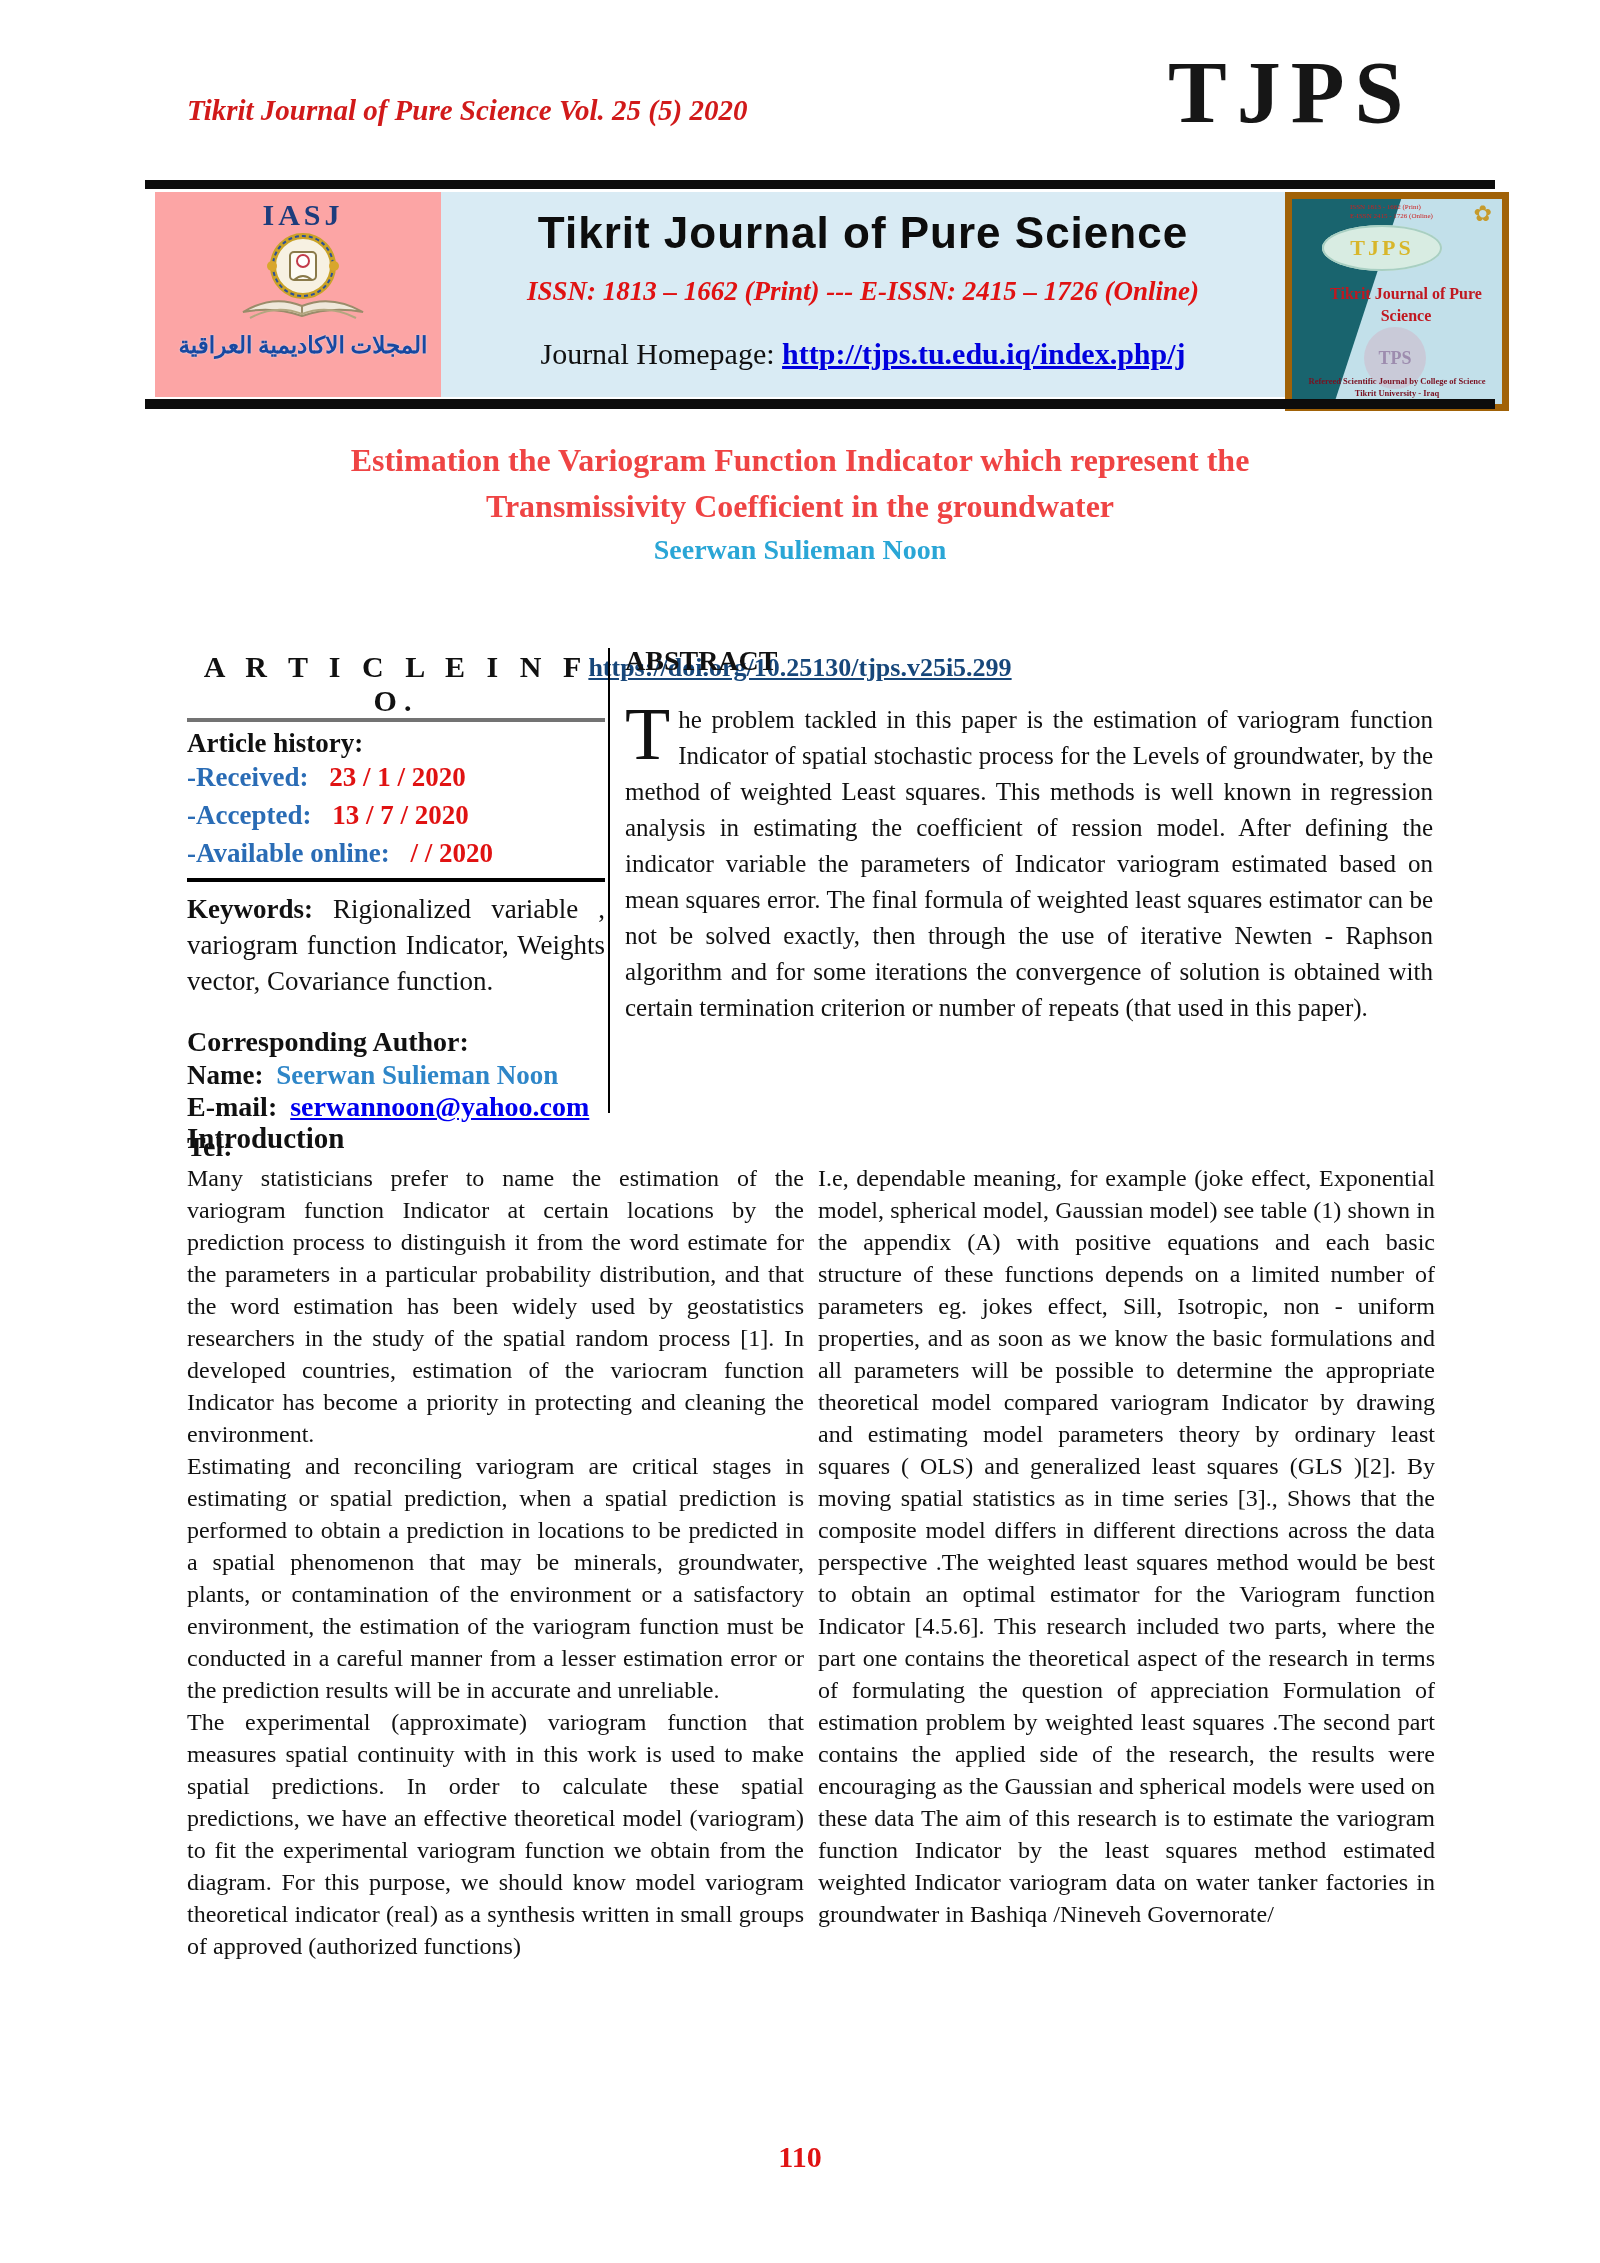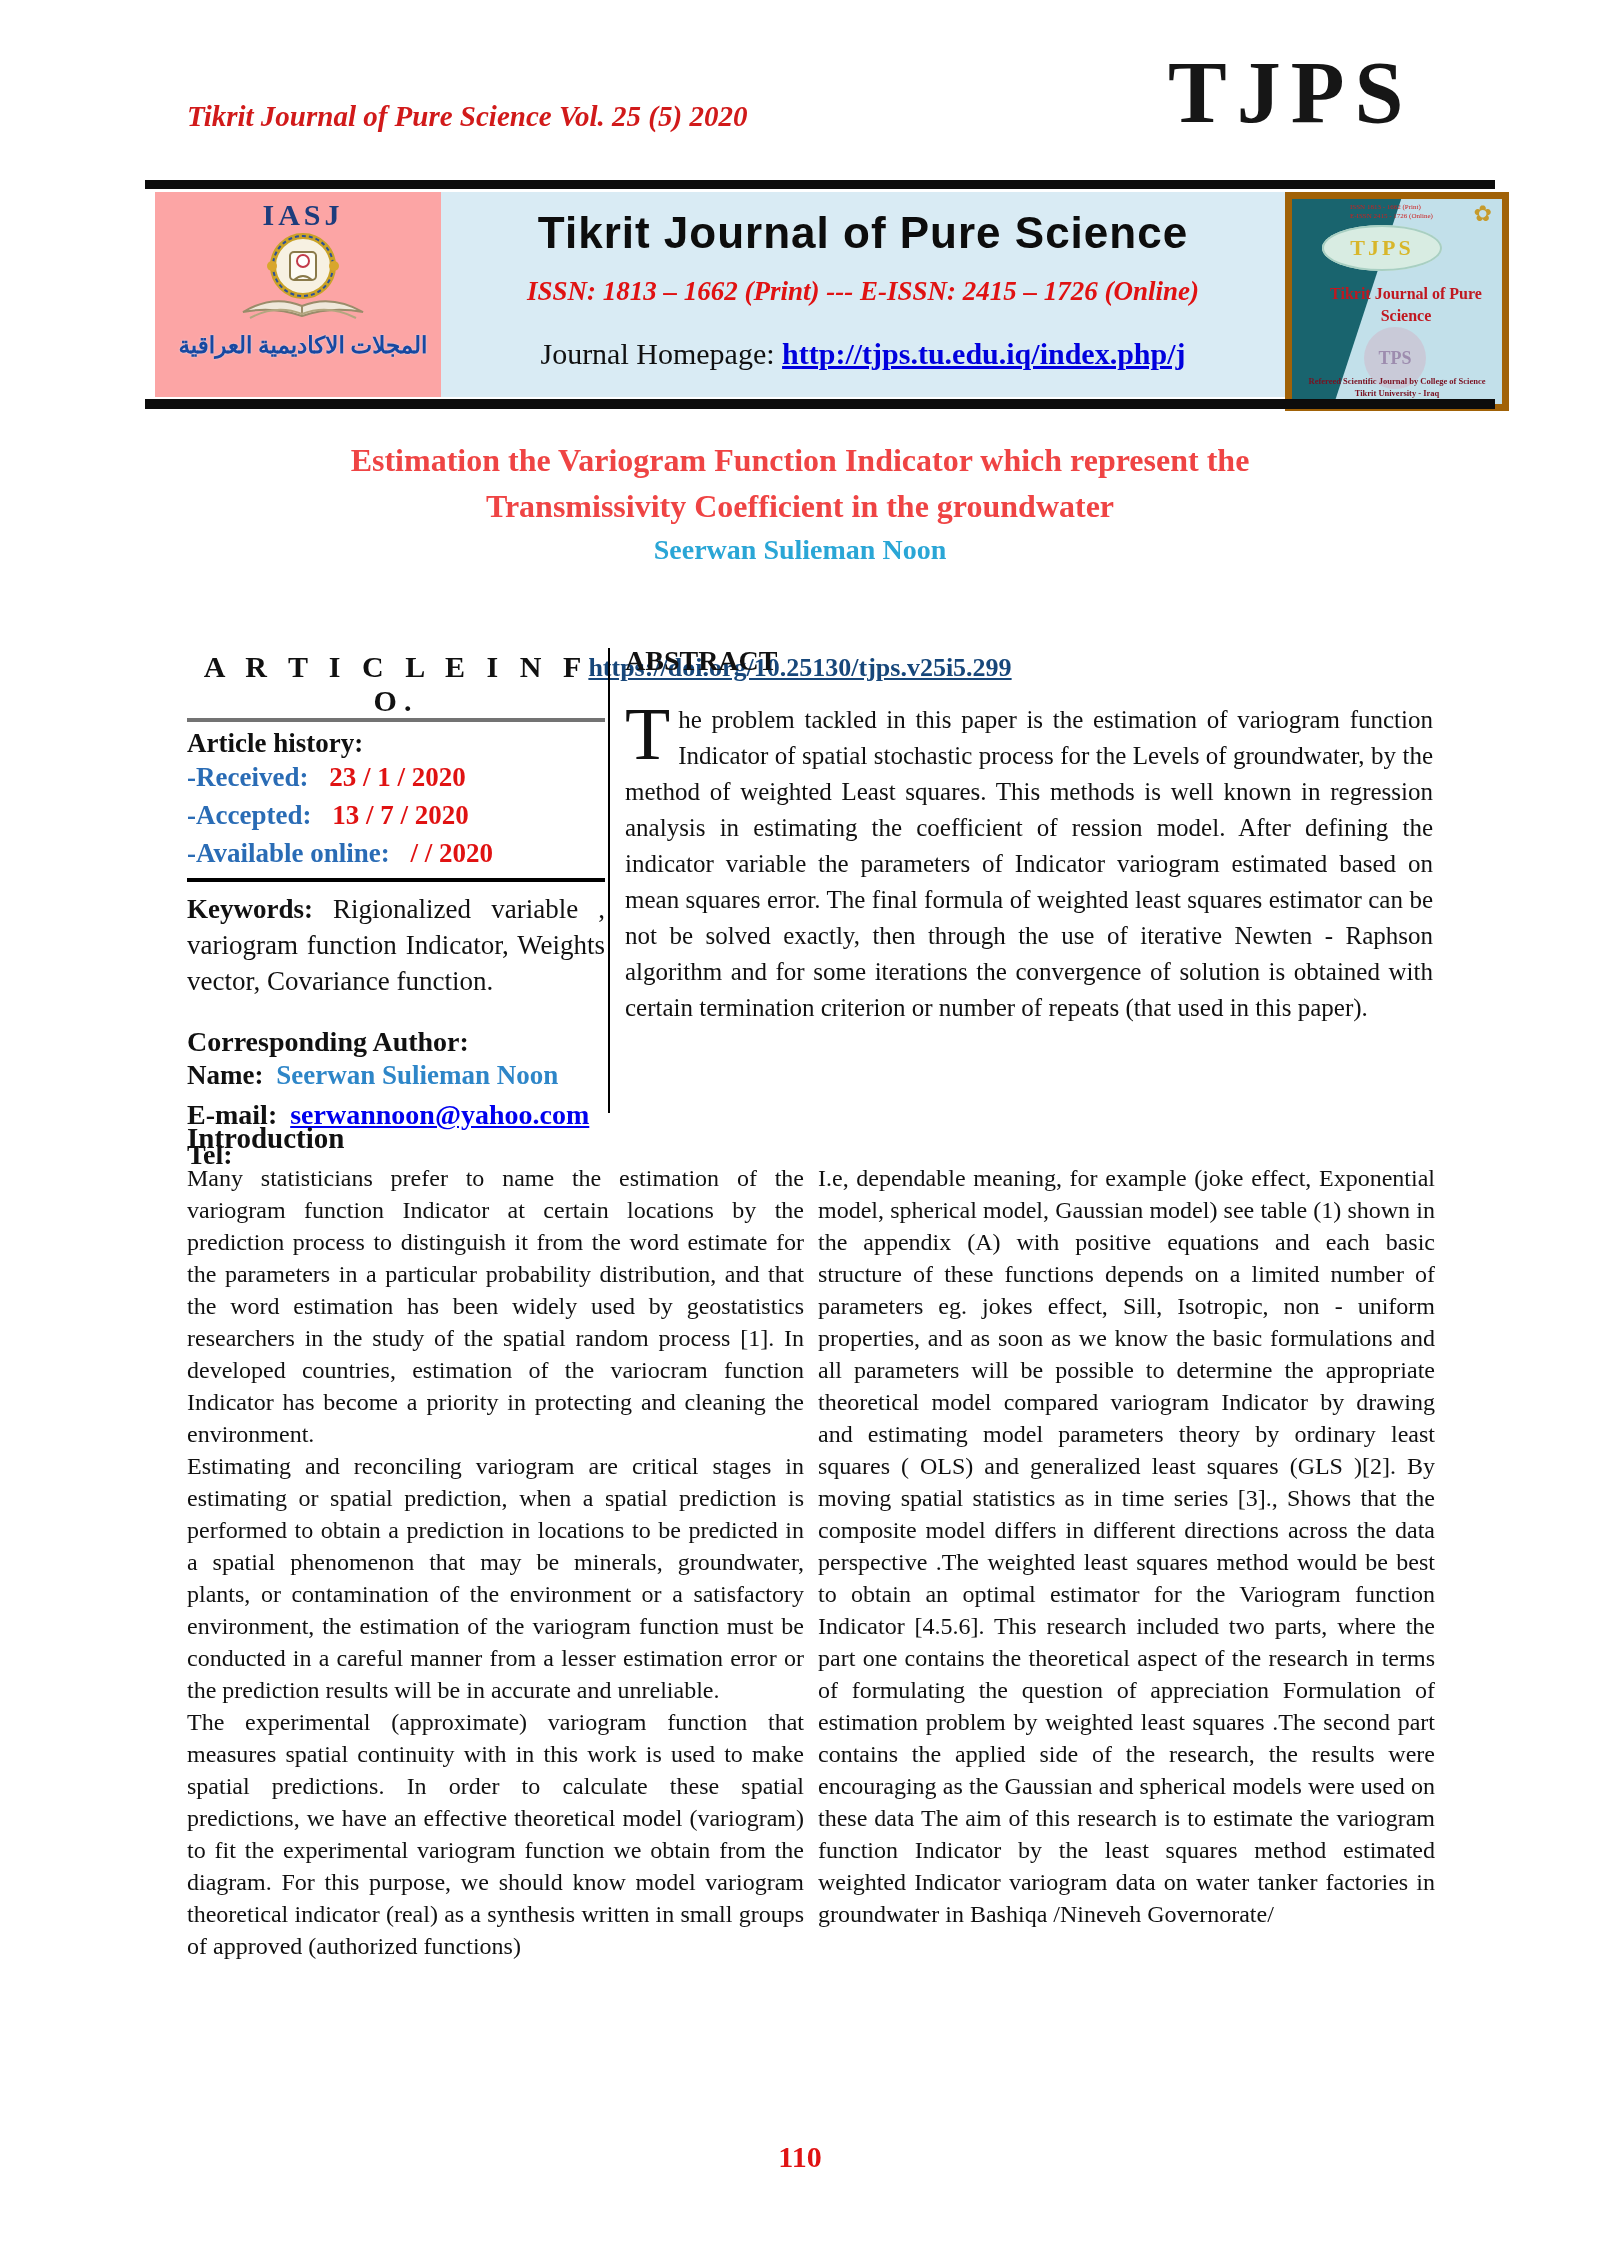--- a/index.html
+++ b/index.html
@@ -1,20 +1,20 @@
 <!DOCTYPE html>
 <html><head>
 <meta charset="utf-8">
 <style>
   html,body{margin:0;padding:0;background:#e8e8e8;}
   .page{position:relative;width:1600px;height:2263px;background:#ffffff;margin:0 auto;
         font-family:"Liberation Serif", serif;color:#111;overflow:hidden;}
 
   
-  .vol-line{position:absolute;left:187px;top:100px;font-size:29px;font-weight:bold;
+  .vol-line{position:absolute;left:187px;top:94px;font-size:29px;font-weight:bold;
             font-style:italic;color:#d11a1a;}
   .tjps-big{position:absolute;left:1168px;top:42px;font-size:88px;font-weight:bold;
             letter-spacing:10px;color:#161616;}
 
   .rule{position:absolute;left:145px;width:1350px;background:#0c0c0c;}
   .rule-top{top:180px;height:9px;}
   .rule-bottom{top:399px;height:10px;}
 
   
   .banner{position:absolute;left:145px;top:192px;width:1350px;height:205px;}
@@ -69,21 +69,21 @@
   .hist-label{font-size:27px;font-weight:bold;margin-top:6px;}
   .hist-row{font-size:27px;font-weight:bold;line-height:1.4;}
   .hist-row .lab{color:#2a6cb5;}
   .hist-row .val{color:#e01212;margin-left:14px;}
   .info-sep{border-bottom:4px solid #000;margin-top:6px;}
   .kw{font-size:27px;line-height:1.32;text-align:justify;margin-top:10px;}
   .kw .lab{font-weight:bold;}
   .corr{font-size:28px;font-weight:bold;margin-top:12px;}
   .nm{font-size:27px;font-weight:bold;margin-top:2px;}
   .nm .val{color:#2e86c8;margin-left:6px;}
-  .em{font-size:28px;font-weight:bold;margin-top:8px;}
+  .em{font-size:28px;font-weight:bold;}
   .em a{color:#0000ee;text-decoration:underline;font-weight:bold;margin-left:6px;}
   .tel{font-size:28px;font-weight:bold;margin-top:8px;}
 
   .vline{position:absolute;left:608px;top:648px;width:2px;height:465px;background:#000;}
 
   
   .abs-col{position:absolute;left:625px;top:645px;width:808px;}
   .abs-head{font-size:28px;font-weight:bold;margin-bottom:14px;}
   .abs-text{font-size:25px;line-height:36px;text-align:justify;}
   .dropcap{float:left;font-size:74px;line-height:56px;padding:4px 8px 0 0;font-weight:normal;}

